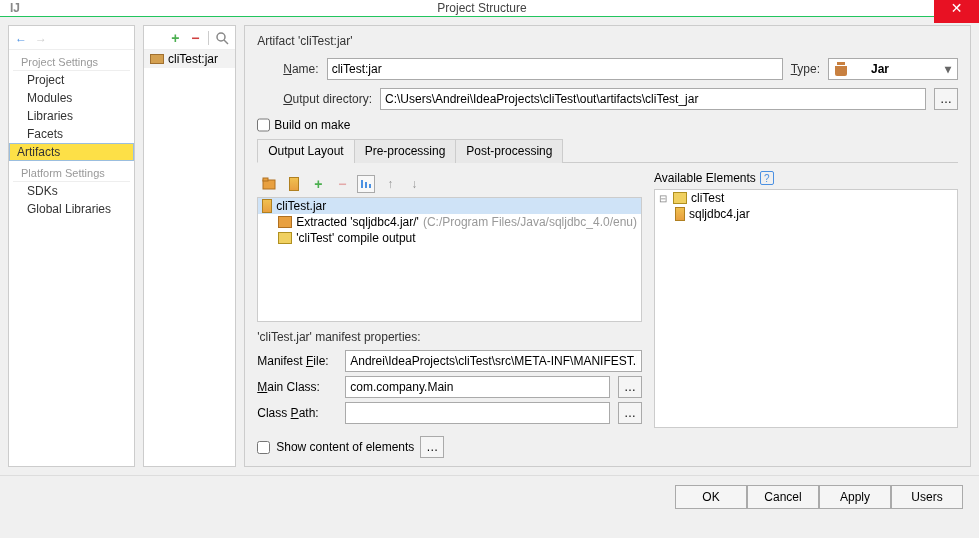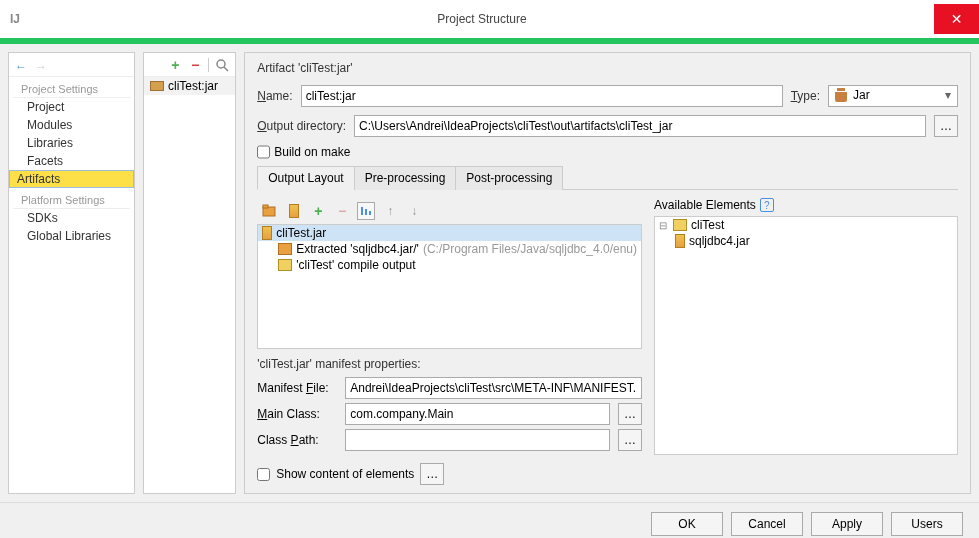--- a/index.html
+++ b/index.html
@@ -1,17 +1,17 @@
 <!DOCTYPE html>
 <html><head>
 <meta charset="utf-8">
 <style>
 * { box-sizing: border-box; margin: 0; padding: 0; font-family: "Segoe UI", Tahoma, sans-serif; font-size: 12px; }
 body { background: #f0f0f0; width: 979px; height: 538px; overflow: hidden; }
-.titlebar { height: 44px; background: #fff; display: flex; align-items: center; border-bottom: 6px solid #22c55e; }
+.titlebar { height: 17px; background: #fff; display: flex; align-items: center; border-bottom: 1px solid #22c55e; }
 .titlebar .app-icon { width: 30px; text-align: center; font-weight: bold; color: #888; }
 .titlebar .title { flex: 1; text-align: center; color: #444; }
 .titlebar .close { width: 45px; height: 30px; background: #e81123; color: #fff; display: flex; align-items: center; justify-content: center; font-size: 14px; }
 .main { display: flex; height: 458px; padding: 8px; gap: 8px; }
 .col1 { width: 150px; background: #fff; border: 1px solid #ccc; }
 .nav-toolbar { height: 24px; display: flex; align-items: center; padding: 0 4px; gap: 4px; border-bottom: 1px solid #eee; }
 .nav-arrow { width: 16px; height: 16px; display: flex; align-items: center; justify-content: center; color: #4a90e2; cursor: pointer; }
 .nav-arrow.disabled { color: #ccc; }
 .section-header { color: #999; font-size: 11px; padding: 6px 8px 2px; border-bottom: 1px solid #eee; margin: 0 4px; }
 .nav-item { padding: 2px 18px; color: #333; cursor: pointer; }
@@ -20,26 +20,26 @@
 .mini-toolbar { height: 24px; display: flex; align-items: center; justify-content: flex-end; padding: 0 6px; gap: 6px; border-bottom: 1px solid #eee; }
 .tool-btn { width: 14px; height: 14px; display: inline-flex; align-items: center; justify-content: center; cursor: pointer; }
 .plus { color: #4caf50; font-weight: bold; font-size: 14px; }
 .minus { color: #d04040; font-weight: bold; font-size: 14px; }
 .divider { width: 1px; height: 14px; background: #ccc; }
 .mag { color: #888; }
 .artifact-item { display: flex; align-items: center; gap: 4px; padding: 2px 6px; background: #f2f2f2; cursor: pointer; }
 .artifact-icon { width: 14px; height: 10px; background: #d4a050; border: 1px solid #a07030; display: inline-block; }
 .col3 { flex: 1; background: #f0f0f0; border: 1px solid #ccc; padding: 8px 12px; display: flex; flex-direction: column; }
 .panel-title { font-weight: normal; color: #333; margin-bottom: 10px; }
-.row { display: flex; align-items: center; gap: 8px; margin-bottom: 8px; }
+.row { display: flex; align-items: center; gap: 8px; margin-bottom: 8px; margin-left: 26px; }
 .lbl { color: #333; }
 .underline { text-decoration: underline; }
 input[type="text"] { border: 1px solid #aaa; padding: 2px 4px; background: #fff; height: 22px; }
 .browse-btn { width: 24px; height: 22px; border: 1px solid #aaa; background: #f5f5f5; display: flex; align-items: center; justify-content: center; cursor: pointer; }
-.type-select { display: flex; gap: 6px; border: 1px solid #aaa; background: #fff; padding: 2px 6px; width: 130px; height: 22px; }
+.type-select { display: flex; align-items: center; gap: 24px; border: 1px solid #aaa; background: #fff; padding: 2px 6px; width: 130px; height: 22px; font-weight: bold; }
 .jar-icon { width: 12px; height: 14px; display: inline-block; position: relative; }
 .jar-icon::before { content: ""; position: absolute; width: 12px; height: 10px; bottom: 0; background: #c88040; border-radius: 0 0 2px 2px; }
 .jar-icon::after { content: ""; position: absolute; width: 8px; height: 3px; top: 0; left: 2px; background: #c88040; }
 .chevron { margin-left: auto; color: #666; }
 .checkbox-row { display: flex; gap: 4px; margin-bottom: 6px; }
 .tabs { display: flex; border-bottom: 1px solid #ccc; }
 .tab { padding: 4px 10px; border: 1px solid #ccc; border-bottom: none; background: #e8e8e8; margin-right: -1px; cursor: pointer; position: relative; top: 1px; }
 .tab.active { background: #f0f0f0; border-bottom: 1px solid #f0f0f0; }
 .layout-area { display: flex; gap: 12px; margin-top: 8px; flex: 1; min-height: 0; }
 .layout-left { flex: 1; display: flex; flex-direction: column; }
@@ -57,21 +57,21 @@
 .gray-text { color: #999; }
 .manifest-section { margin-top: 8px; }
 .manifest-title { color: #333; margin-bottom: 6px; }
 .mrow { display: flex; align-items: center; gap: 8px; margin-bottom: 4px; }
 .mrow .mlbl { width: 80px; }
 .mrow input { flex: 1; }
 .layout-right { width: 304px; display: flex; flex-direction: column; }
 .avail-header { display: flex; align-items: center; gap: 4px; margin-bottom: 4px; }
 .help-icon { width: 14px; height: 14px; border: 1px solid #4a90e2; color: #4a90e2; font-size: 10px; display: inline-flex; align-items: center; justify-content: center; border-radius: 2px; }
 .show-content-row { display: flex; align-items: center; gap: 6px; margin-top: 8px; }
-.dialog-buttons { height: 42px; display: flex; align-items: center; justify-content: flex-end; gap: 8px; padding: 0 16px; border-top: 1px solid #ddd; background: #f0f0f0; }
+.dialog-buttons { height: 42px; display: flex; align-items: center; justify-content: flex-end; padding: 0 16px; border-top: 1px solid #ddd; background: #f0f0f0; }
 .dlg-btn { min-width: 72px; height: 24px; border: 1px solid #aaa; background: #f5f5f5; cursor: pointer; text-align: center; line-height: 22px; }
 .tree-toggle { color: #888; font-size: 10px; display: inline-block; width: 10px; }
 </style>
 </head>
 <body>
 
 <div class="titlebar">
   <div class="app-icon">IJ</div>
   <div class="title">Project Structure</div>
   <div class="close">✕</div>

